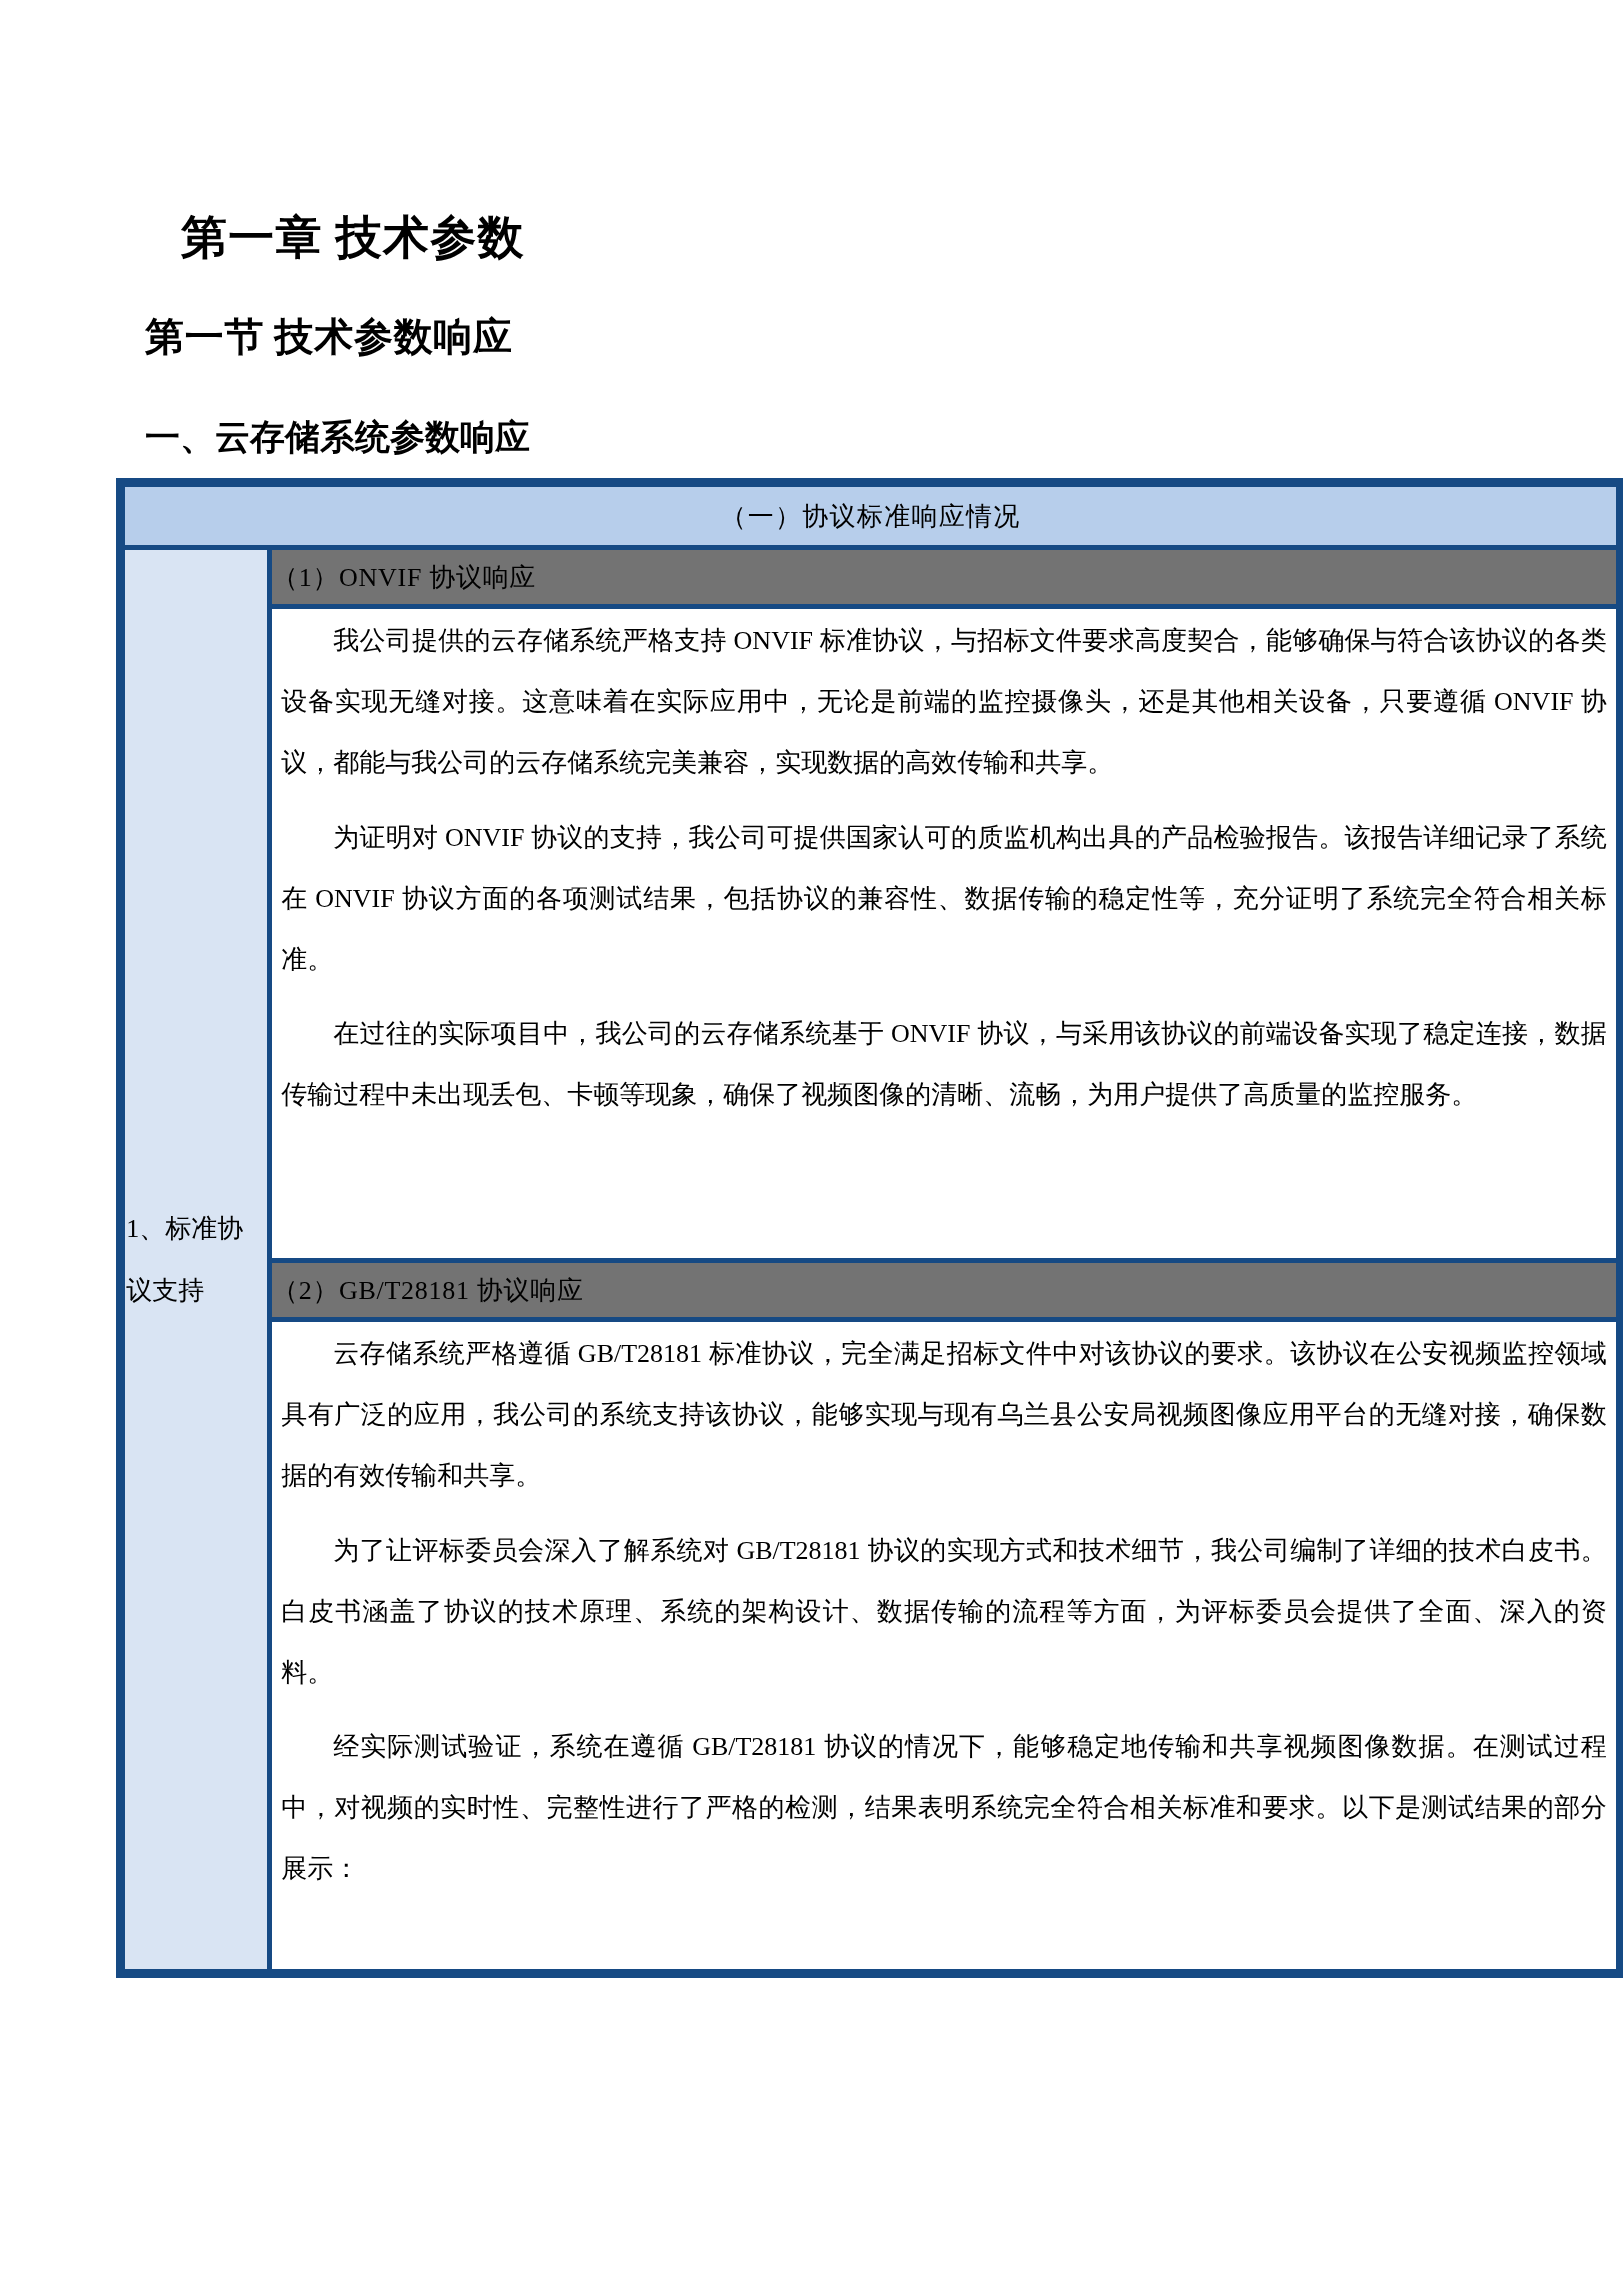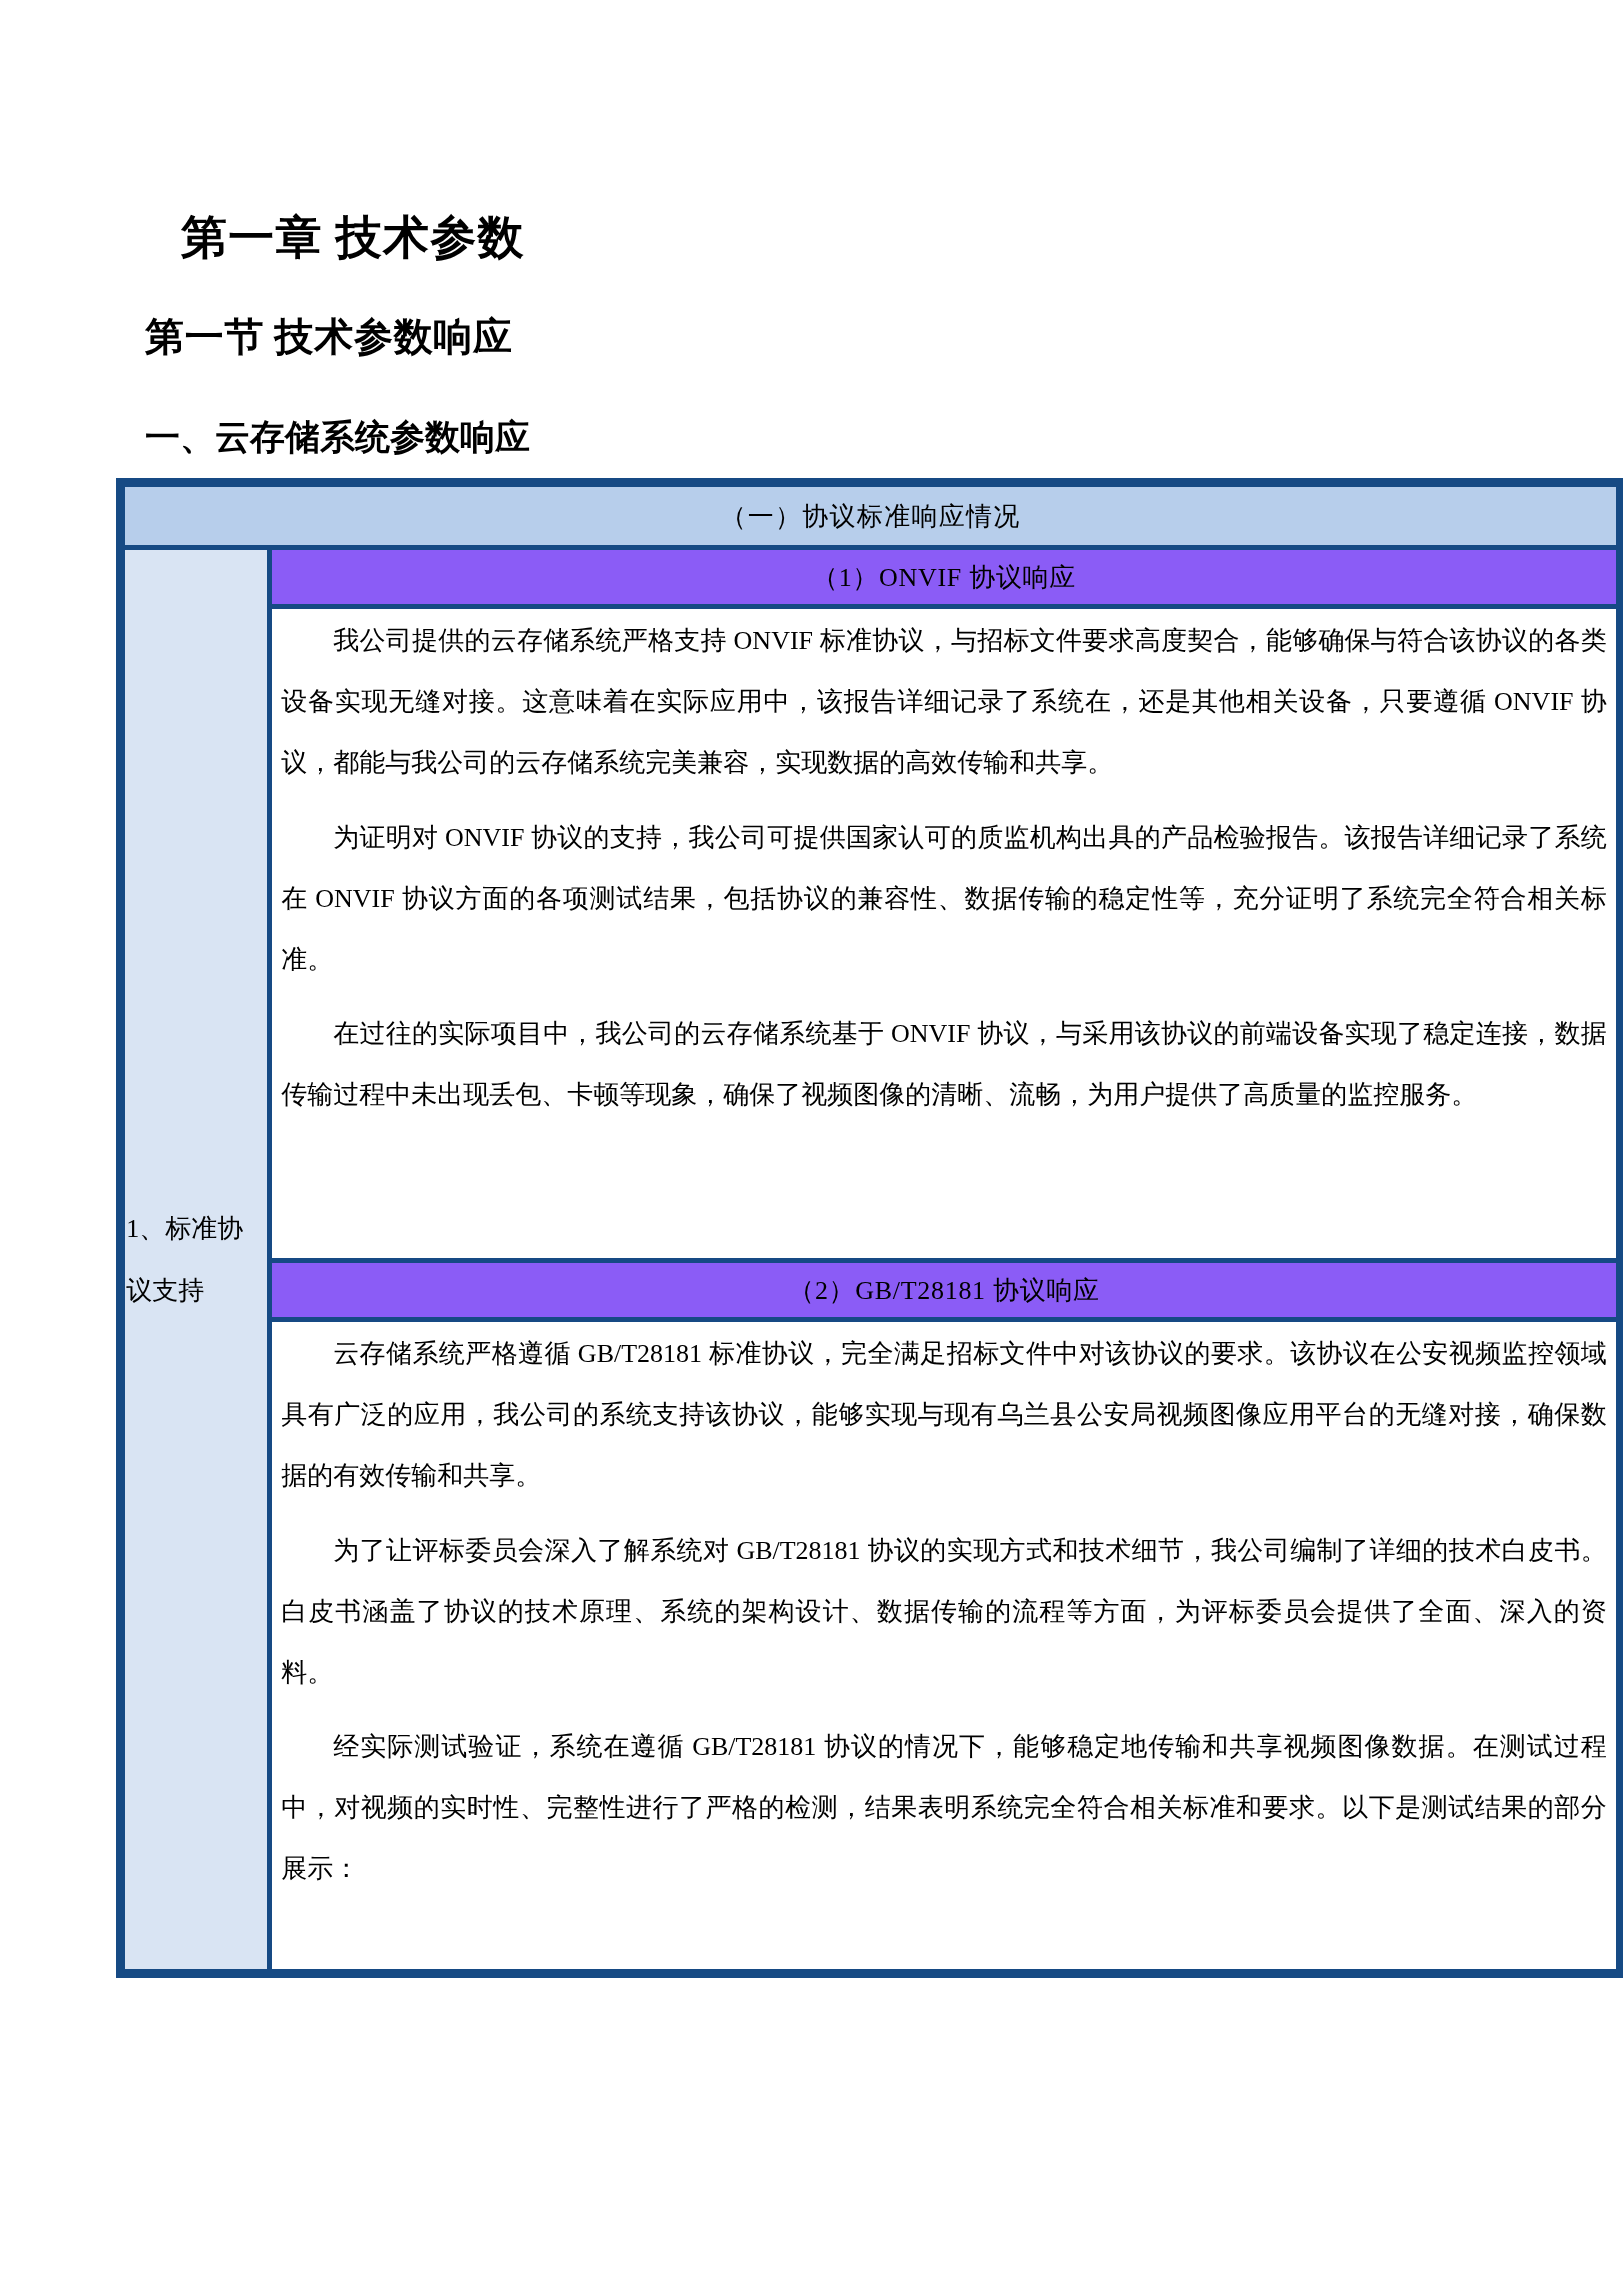--- a/index.html
+++ b/index.html
@@ -67,22 +67,21 @@
   }
   td.row-label {
     background: #D9E4F3;
     text-align: left;
     vertical-align: middle;
     line-height: 2.35;
     padding: 0 1.3px;
   }
   td.sub-header {
     height: 59px;
-    background: #8b5cf6;
-    text-align: center;
+    background: #737373;
     vertical-align: middle;
     letter-spacing: 0.7px;
   }
   td.content {
     height: 654px;
     background: #ffffff;
     vertical-align: top;
     padding: 1.3px 9.2px 11.8px 9.2px;
   }
   td.content p {
@@ -114,21 +113,21 @@
       <tbody>
           <tr>
         <td class="main-header" colspan="2">（一）协议标准响应情况</td>
       </tr>
       <tr>
         <td class="row-label" rowspan="4">1、标准协议支持</td>
         <td class="sub-header">（1）ONVIF 协议响应</td>
       </tr>
       <tr>
         <td class="content">
-          <p>我公司提供的云存储系统严格支持 ONVIF 标准协议，与招标文件要求高度契合，能够确保与符合该协议的各类设备实现无缝对接。这意味着在实际应用中，该报告详细记录了系统在，还是其他相关设备，只要遵循 ONVIF 协议，都能与我公司的云存储系统完美兼容，实现数据的高效传输和共享。</p>
+          <p>我公司提供的云存储系统严格支持 ONVIF 标准协议，与招标文件要求高度契合，能够确保与符合该协议的各类设备实现无缝对接。这意味着在实际应用中，无论是前端的监控摄像头，还是其他相关设备，只要遵循 ONVIF 协议，都能与我公司的云存储系统完美兼容，实现数据的高效传输和共享。</p>
           <p>为证明对 ONVIF 协议的支持，我公司可提供国家认可的质监机构出具的产品检验报告。该报告详细记录了系统在 ONVIF 协议方面的各项测试结果，包括协议的兼容性、数据传输的稳定性等，充分证明了系统完全符合相关标准。</p>
           <p>在过往的实际项目中，我公司的云存储系统基于 ONVIF 协议，与采用该协议的前端设备实现了稳定连接，数据传输过程中未出现丢包、卡顿等现象，确保了视频图像的清晰、流畅，为用户提供了高质量的监控服务。</p>
         </td>
       </tr>
       <tr>
         <td class="sub-header">（2）GB/T28181 协议响应</td>
       </tr>
       <tr>
         <td class="content">
           <p>云存储系统严格遵循 GB/T28181 标准协议，完全满足招标文件中对该协议的要求。该协议在公安视频监控领域具有广泛的应用，我公司的系统支持该协议，能够实现与现有乌兰县公安局视频图像应用平台的无缝对接，确保数据的有效传输和共享。</p>

